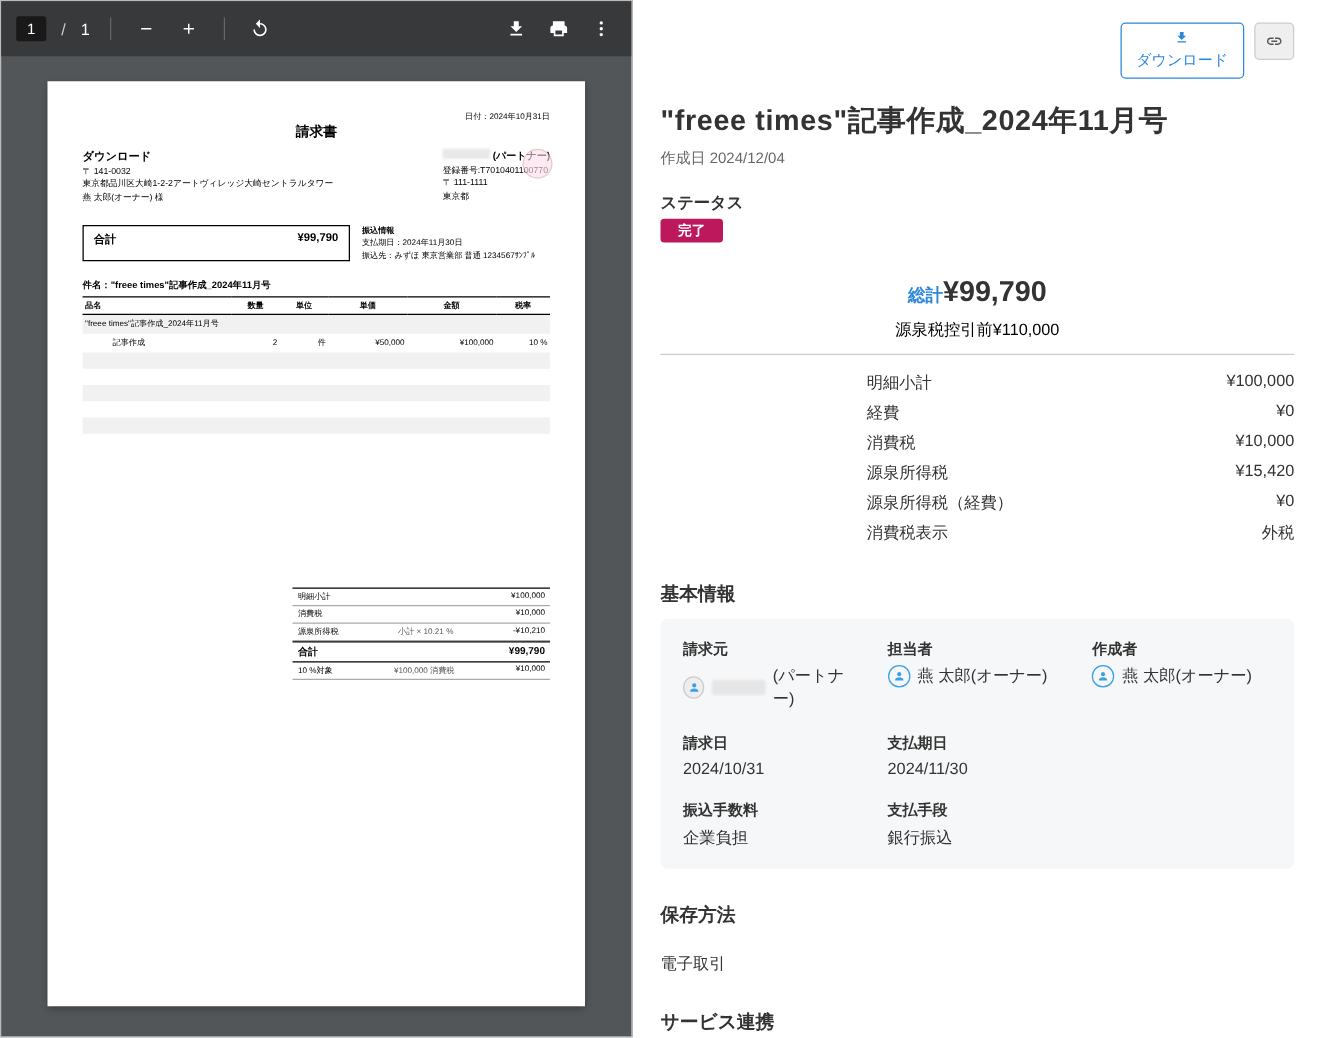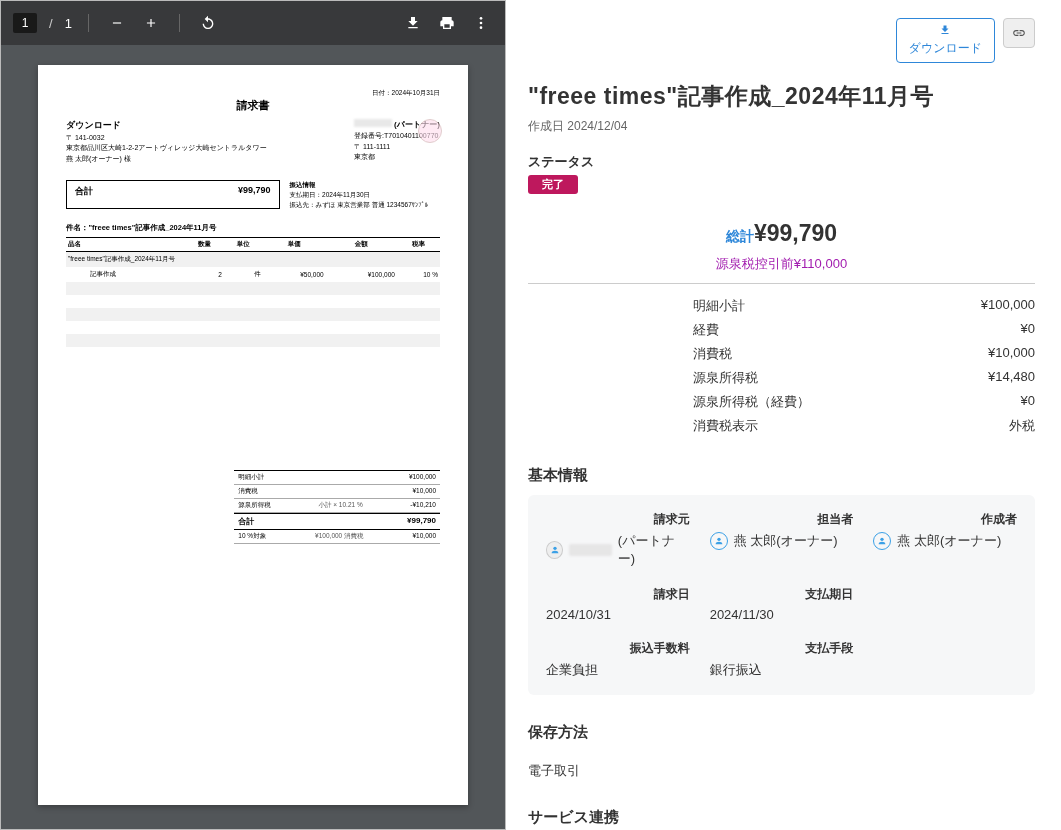--- a/index.html
+++ b/index.html
@@ -52,30 +52,30 @@
 .title { font-size: 23px; font-weight: 800; margin-bottom: 6px; letter-spacing: .5px; }
 .meta { color: #666; font-size: 12px; margin-bottom: 18px; }
 
 .status-label { font-weight: bold; font-size: 13px; margin-bottom: 4px; }
 .status-badge { display: inline-block; background: #be185d; color: #fff; font-size: 11px; font-weight: bold; padding: 2px 14px; border-radius: 3px; }
 
 .totals { margin-top: 22px; border-bottom: 1px solid #ccc; }
 .totals .line { display: flex; justify-content: center; align-items: baseline; padding: 4px 0; }
 .totals .main .l { color: #2e87d9; font-weight: bold; font-size: 14px; }
 .totals .main .v { font-size: 23px; font-weight: 700; }
-.totals .sub { color: #a21caf; padding-bottom: 10px; font-size: 13px;}
+.totals .sub { color: #000000; padding-bottom: 10px; font-size: 13px;}
 .breakdown { margin-top: 10px; }
 .breakdown .line { display: flex; padding: 3px 0; font-size: 13px; }
 .breakdown .l { margin-left: 165px; flex: 1; }
 .breakdown .v { text-align: right; }
 
 .section-h { font-size: 15px; font-weight: bold; margin-top: 28px; margin-bottom: 10px; }
 .info-card { background: #f6f7f8; border-radius: 6px; padding: 16px 18px 6px; }
 .info-grid { display: grid; grid-template-columns: repeat(3, 1fr); gap: 18px 20px; }
-.info-item .lbl { font-size: 12px; font-weight: bold; margin-bottom: 4px; text-align: right; }
+.info-item .lbl { font-size: 12px; font-weight: bold; margin-bottom: 4px; }
 .info-item .val { font-size: 13px; display: flex; align-items: center; gap: 6px; }
 .avatar { width: 18px; height: 18px; border-radius: 50%; border: 1px solid #3ba0e6; display: inline-flex; align-items: center; justify-content: center; }
 .avatar svg { fill: #3ba0e6; }
 .avatar.gray { border-color: #ccc; background: #eee; }
 .info-grid2 { display: grid; grid-template-columns: repeat(3, 1fr); gap: 18px 20px; margin-top: 18px; padding-bottom: 10px;}
 .blur-name { display:inline-block; width:44px; height:12px; background:#e6e6e6; filter: blur(1px); border-radius:2px;}
 
 .storage { margin-top: 20px; font-size: 13px; }
 
 .freee-card { border: 1px solid #ddd; border-radius: 6px; padding: 14px 14px; margin-top: 8px; position: relative; }
@@ -269,21 +269,21 @@
       <div class="line">
           <span class="l">経費</span>
           <span class="v">¥0</span>
         </div>
       <div class="line">
           <span class="l">消費税</span>
           <span class="v">¥10,000</span>
         </div>
       <div class="line">
           <span class="l">源泉所得税</span>
-          <span class="v">¥14,480</span>
+          <span class="v">¥15,420</span>
         </div>
       <div class="line">
           <span class="l">源泉所得税（経費）</span>
           <span class="v">¥0</span>
         </div>
       <div class="line">
           <span class="l">消費税表示</span>
           <span class="v">外税</span>
         </div>
     </div>

